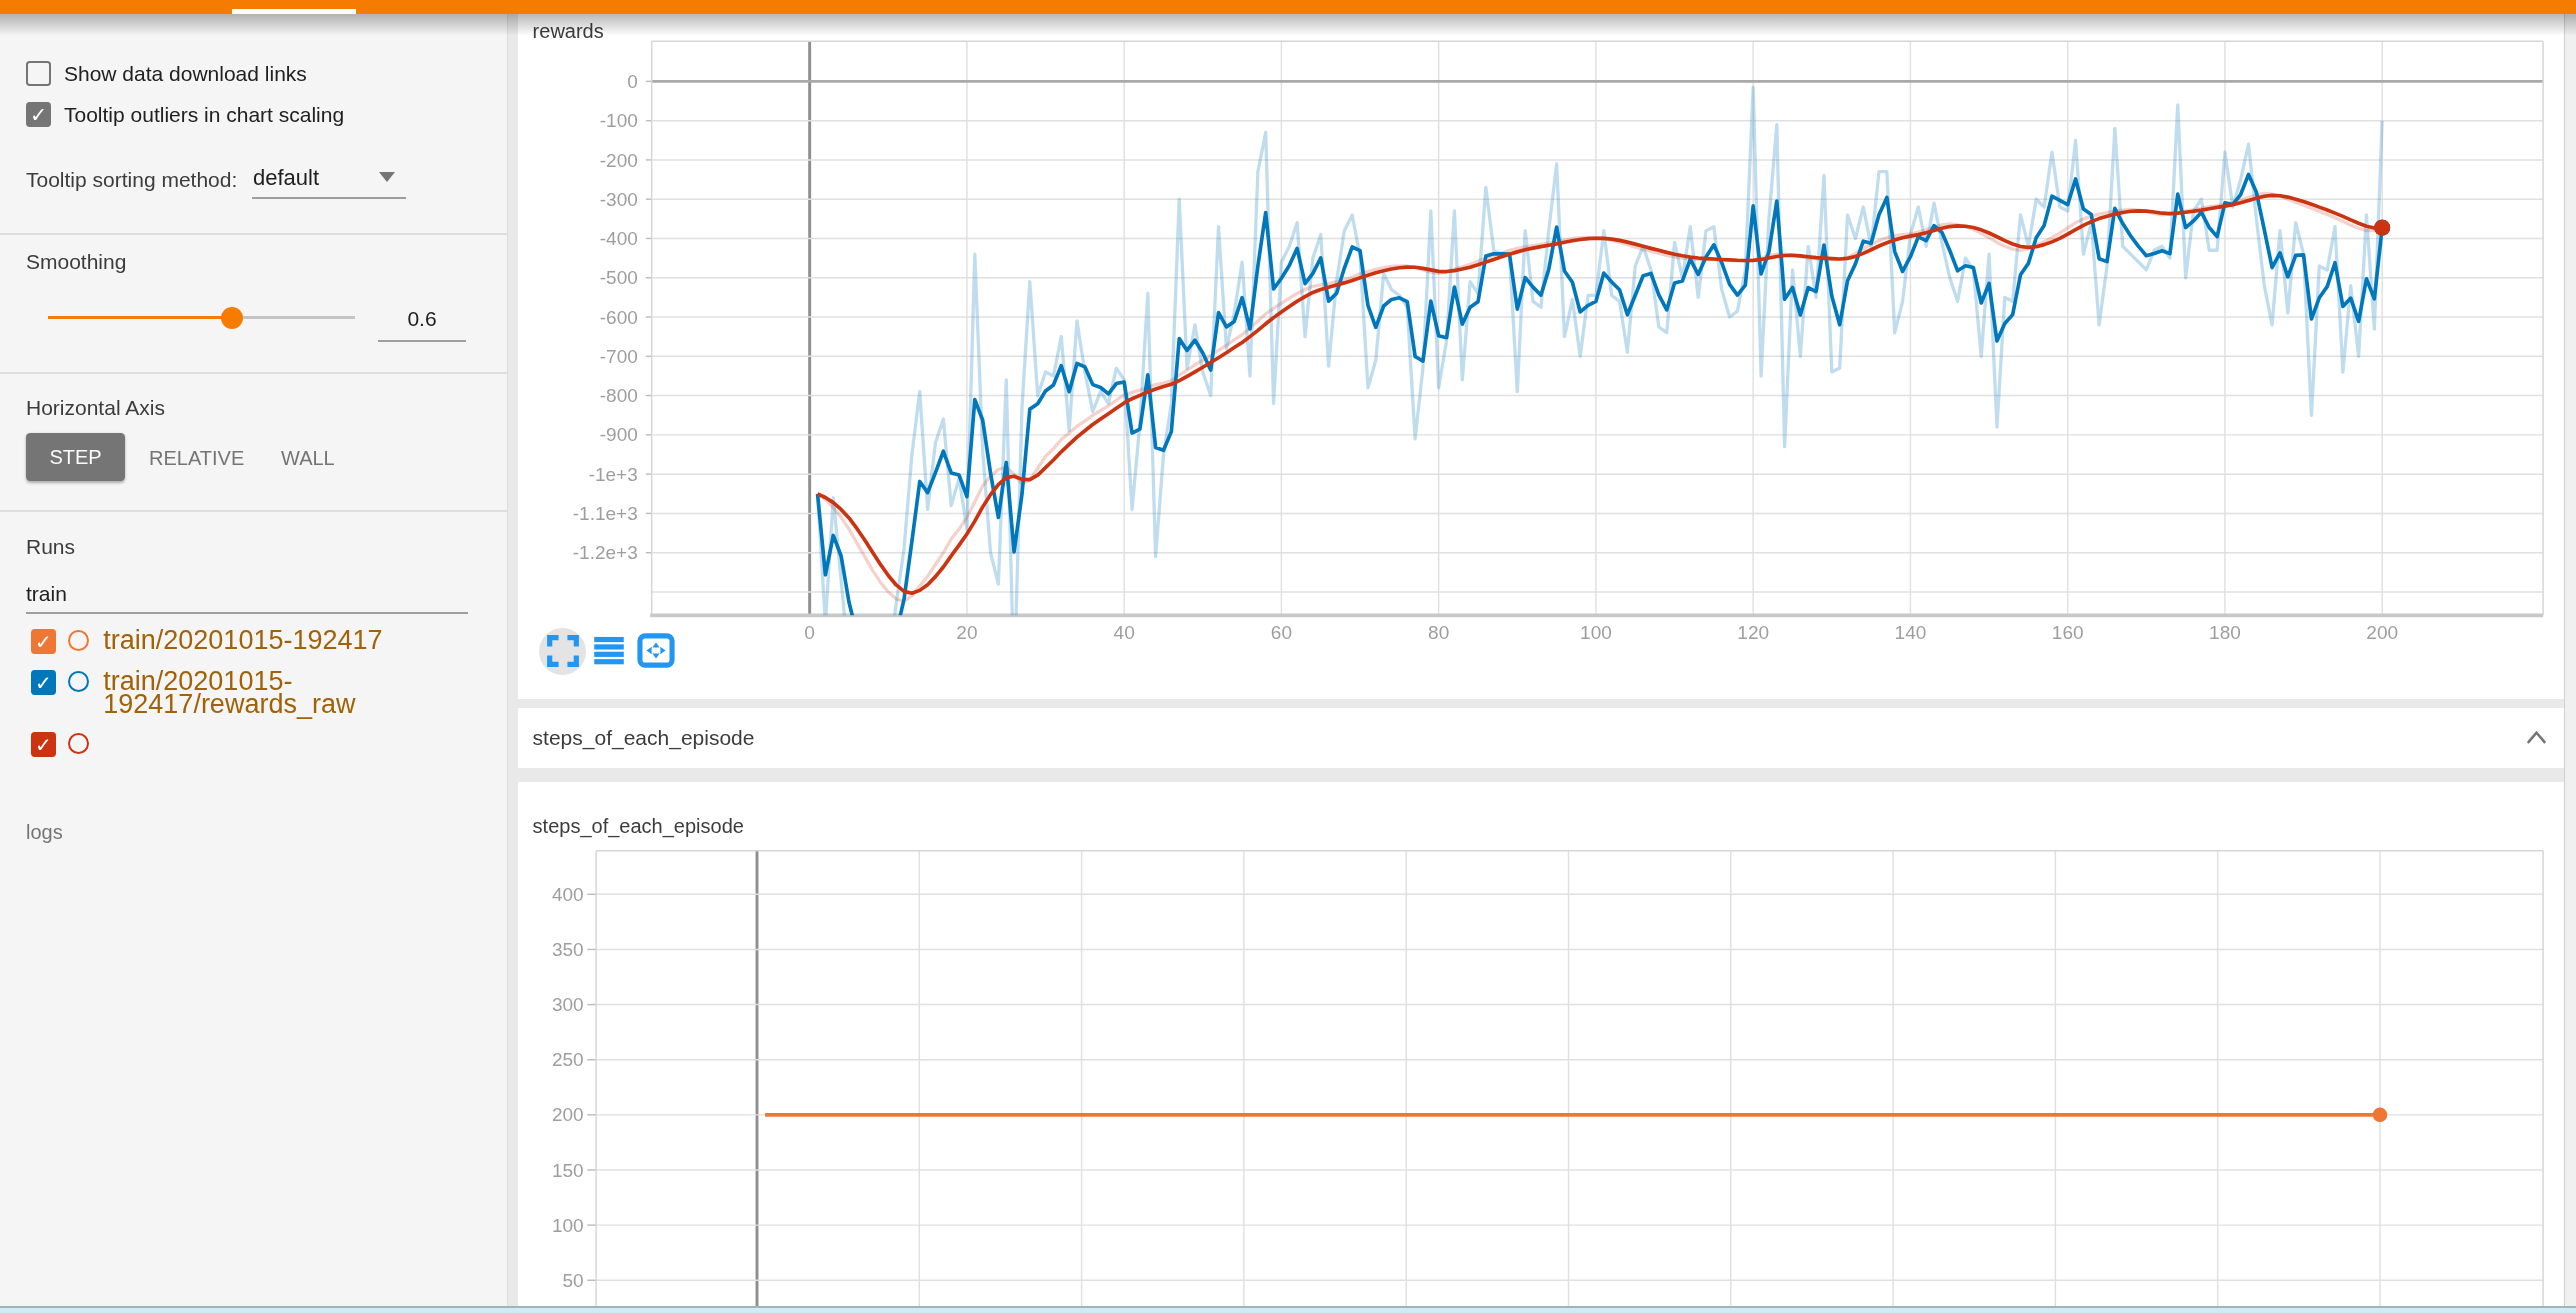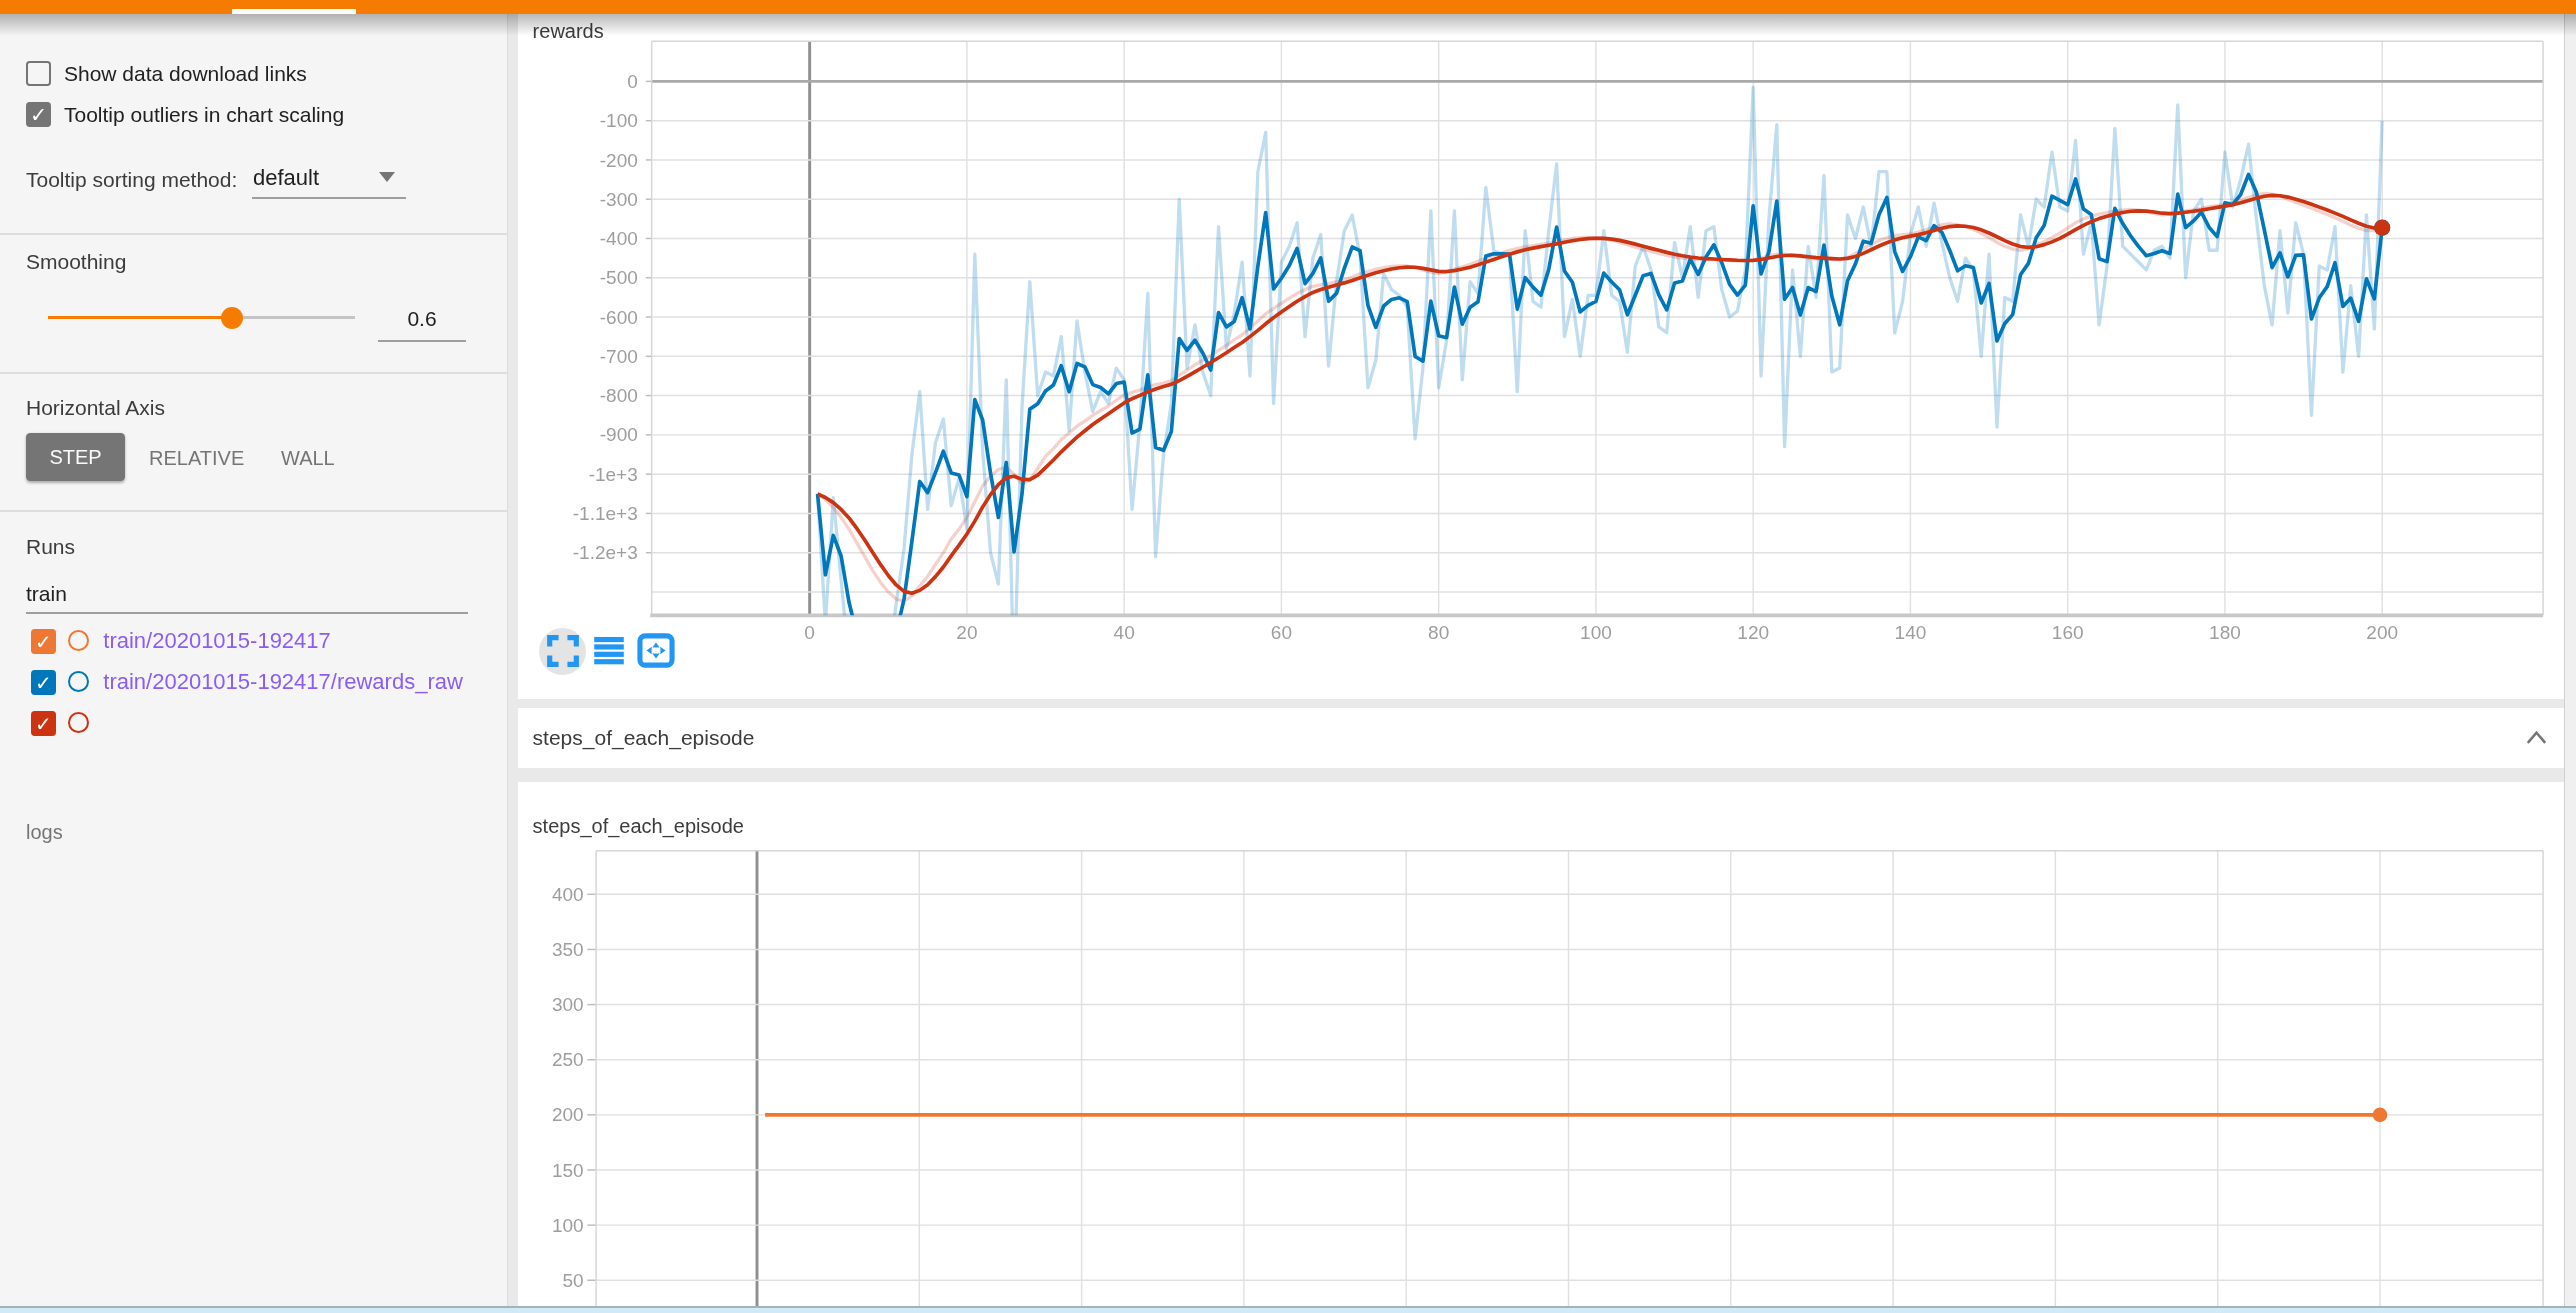--- a/index.html
+++ b/index.html
@@ -33,21 +33,21 @@
   #slider-track{height:2.9px;background:#c4c4c4;}
   #slider-fill{height:2.9px;background:#f57c00;}
   #slider-knob{width:22px;height:22px;border-radius:50%;background:#f57c00;}
   #smoothing-underline,#tooltip-underline,#runs-underline{background:#9e9e9e;height:1.5px;}
   #smoothing-value{color:#212121;font-size:21px;text-align:center;}
   #axis-step-btn{background:#757575;color:#fafafa;font-size:20px;border-radius:4.4px;
     display:flex;align-items:center;justify-content:center;box-shadow:0 1.5px 2.9px rgba(0,0,0,0.3);}
   .axis-opt{color:#757575;font-size:20px;}
   #runs-filter{color:#212121;font-size:21px;}
   #run-rows .run-row{display:flex;align-items:flex-start;margin-bottom:16px;}
-  #run-rows .run-label{color:#8b5cf6;font-size:22px;line-height:23px;margin-left:14px;
+  #run-rows .run-label{color:#a16207;font-size:27px;line-height:23px;margin-left:14px;
     overflow-wrap:anywhere;width:399px;}
   #toggle-all-runs{background:#e0e0e0;color:#9e9e9e;font-size:19px;letter-spacing:0.7px;border-radius:2.9px;
     display:flex;align-items:center;justify-content:center;}
   #logs-label{color:#757575;font-size:20px;}
   
   #main{left:508px;top:14px;width:2056px;height:1292px;background:#e9e9e9;z-index:5;}
   .card{position:absolute;left:10px;width:2056px;background:#ffffff;}
   #card-rewards{top:0;height:685px;}
   #steps-header{top:694px;height:60px;background:#ffffff;}
   #card-steps{top:768px;height:524px;}

